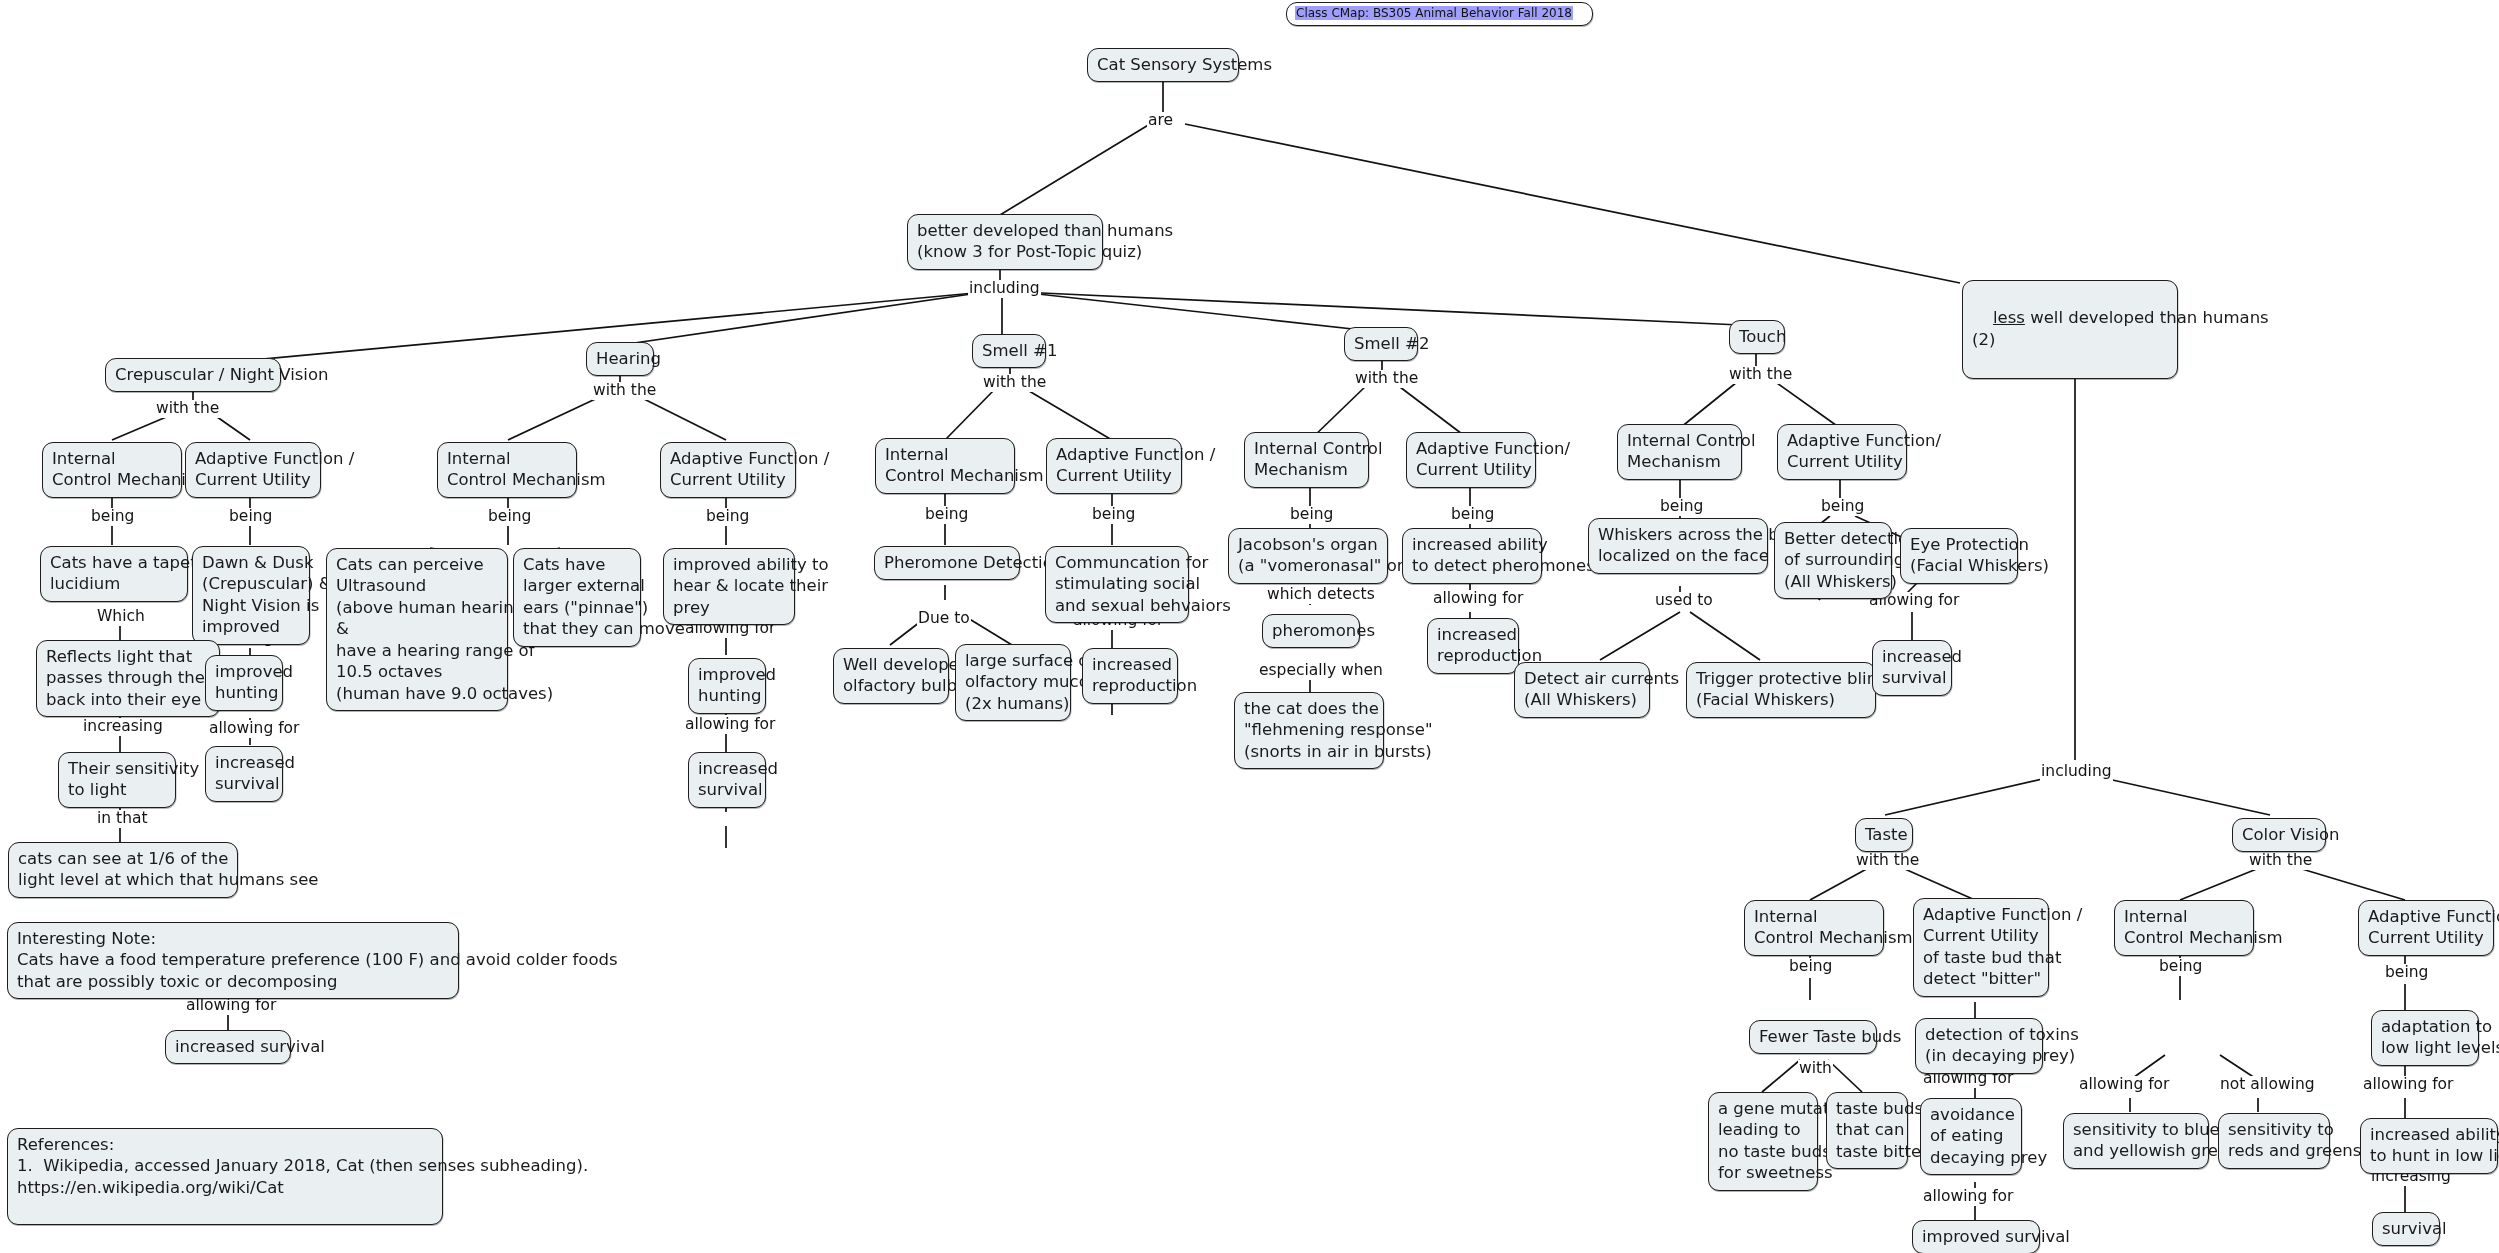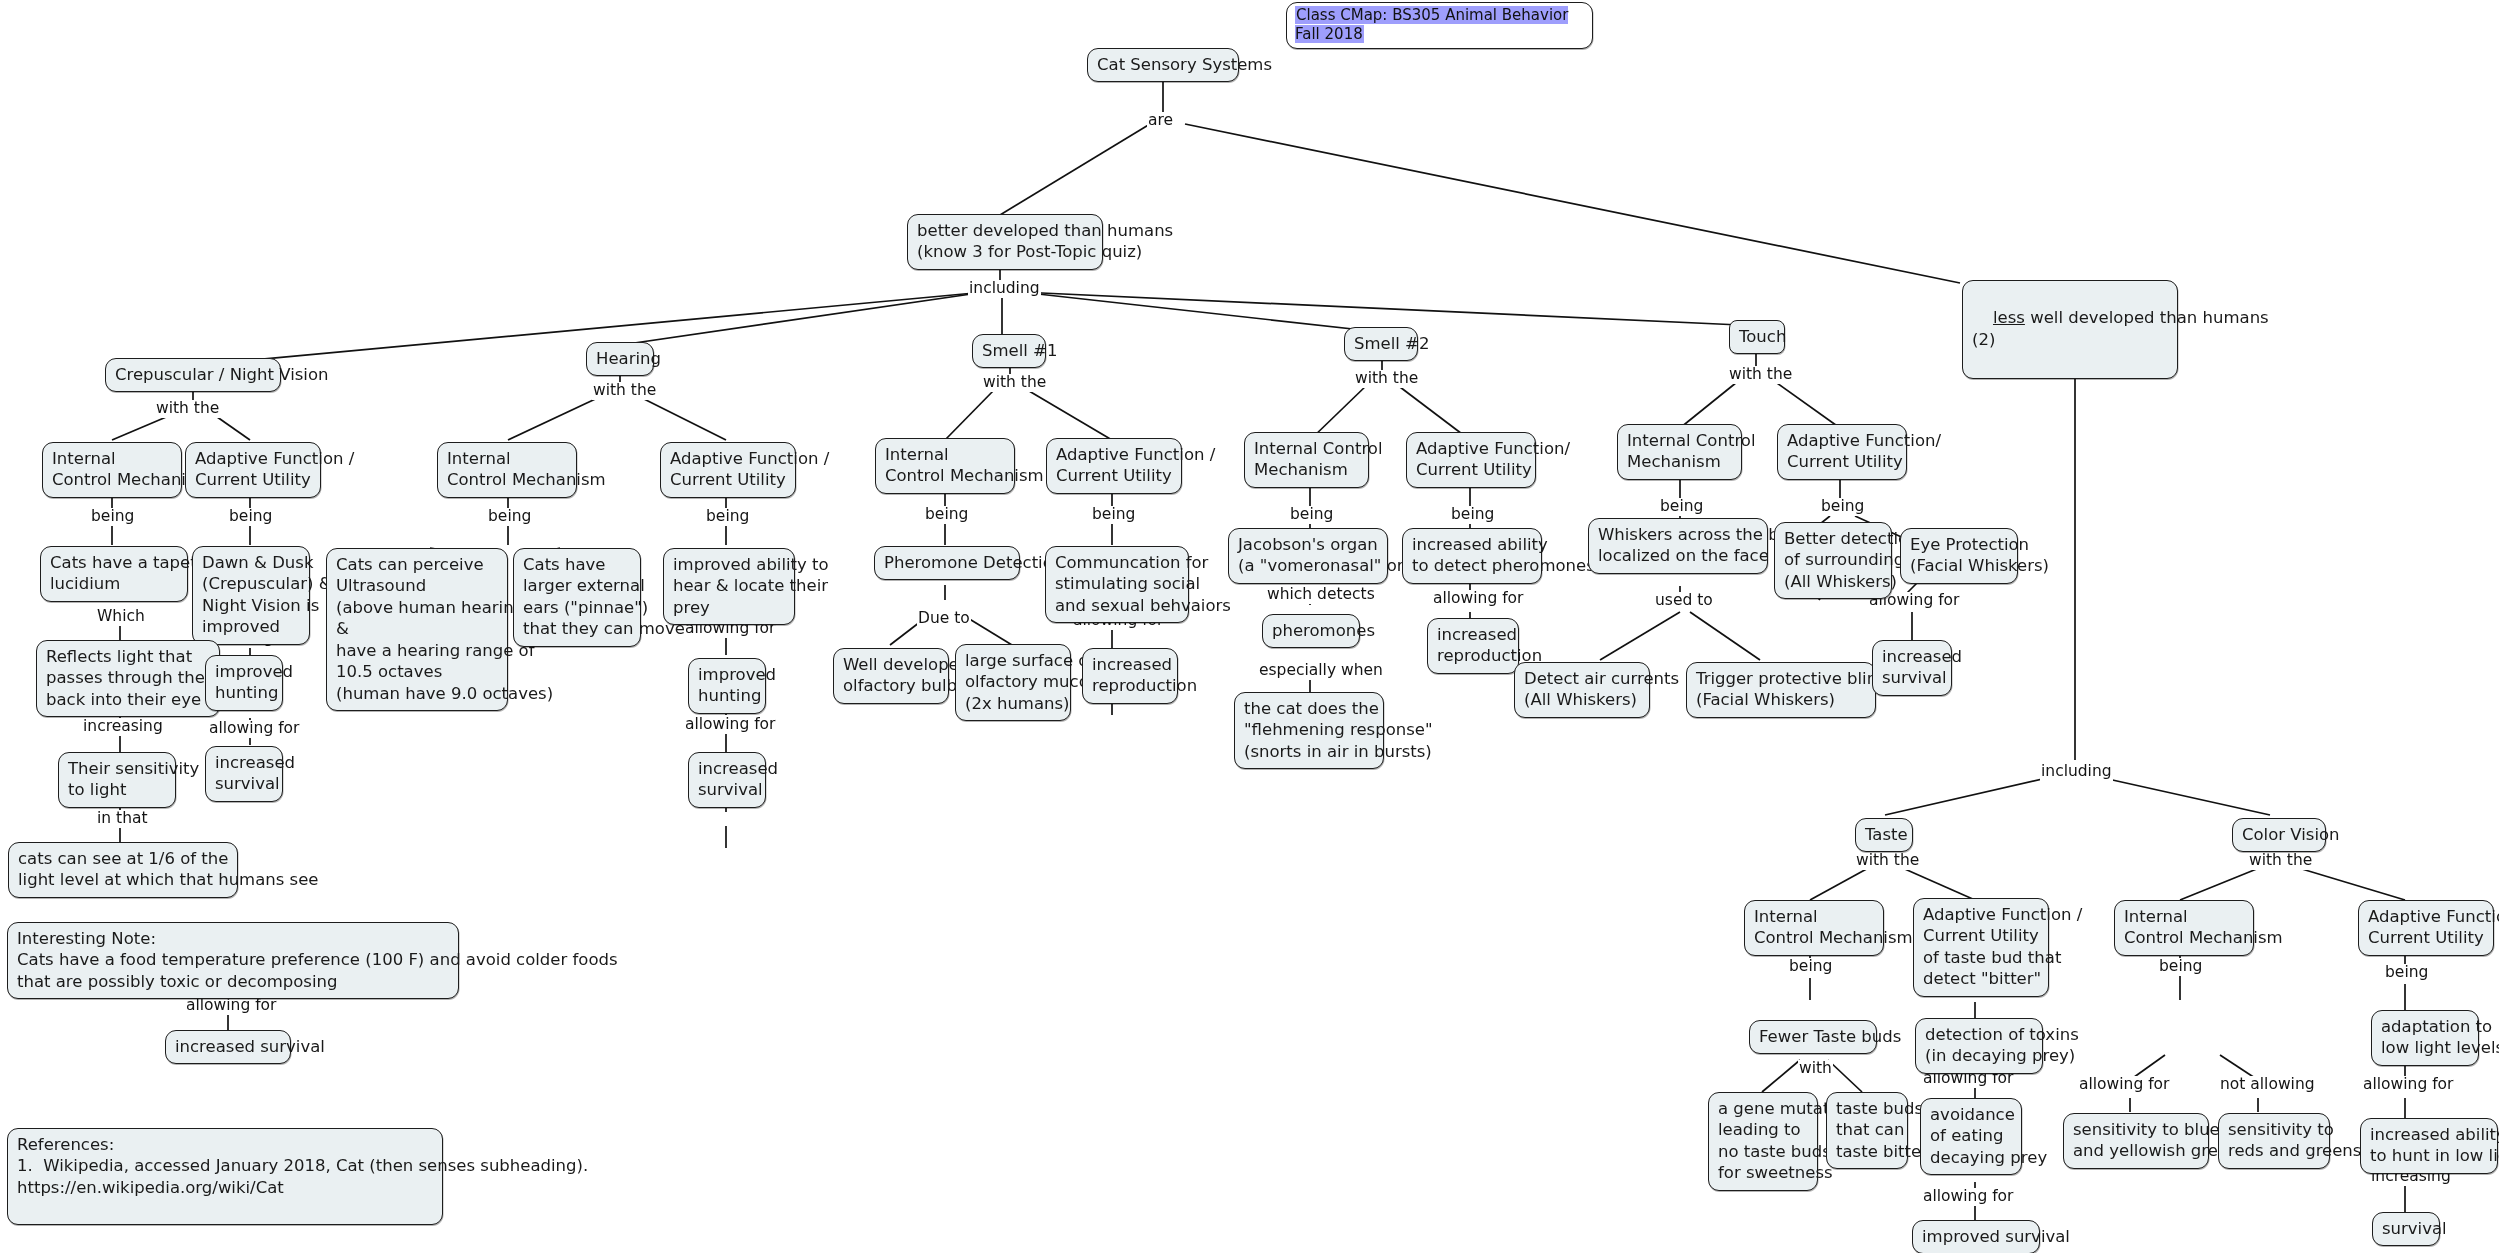--- a/index.html
+++ b/index.html
@@ -42,21 +42,21 @@
   }
   .node.center { text-align: center; }
   .title-node {
     position: absolute;
     box-sizing: border-box;
     background: #ffffff;
     border: 1.6px solid #1d1d1d;
     border-radius: 11px;
     padding: 3px 8px 4px 8px;
     z-index: 6;
-    font-size: 15px;
+    font-size: 12px;
     line-height: 1.25;
     box-shadow: 0.5px 1px 0 rgba(0,0,0,0.30);
   }
   .title-node .sel {
     background: #9e9efc;
     color: #111111;
     padding: 0 1px;
   }
   .linklabel {
     position: absolute;
@@ -304,21 +304,21 @@
 (a "vomeronasal" organ)</div>
   <div class="node" style="left:1402px; top:528px; width:140px;">increased ability
 to detect pheromones</div>
   <div class="node center" style="left:1262px; top:614px; width:98px;">pheromones</div>
   <div class="node" style="left:1427px; top:618px; width:92px;">increased
 reproduction</div>
   <div class="node" style="left:1234px; top:692px; width:150px;">the cat does the
 "flehmening response"
 (snorts in air in bursts)</div>
 
-  <div class="node center" style="left:1729px; top:320px; width:56px;border-radius:8px;">Touch</div>
+  <div class="node center" style="left:1729px; top:320px; width:56px;">Touch</div>
   <div class="node" style="left:1617px; top:424px; width:125px;">Internal Control
 Mechanism</div>
   <div class="node" style="left:1777px; top:424px; width:130px;">Adaptive Function/
 Current Utility</div>
   <div class="node" style="left:1588px; top:518px; width:180px;">Whiskers across the body;
 localized on the face</div>
   <div class="node" style="left:1774px; top:522px; width:118px;">Better detection
 of surroundings
 (All Whiskers)</div>
   <div class="node" style="left:1900px; top:528px; width:118px;">Eye Protection

